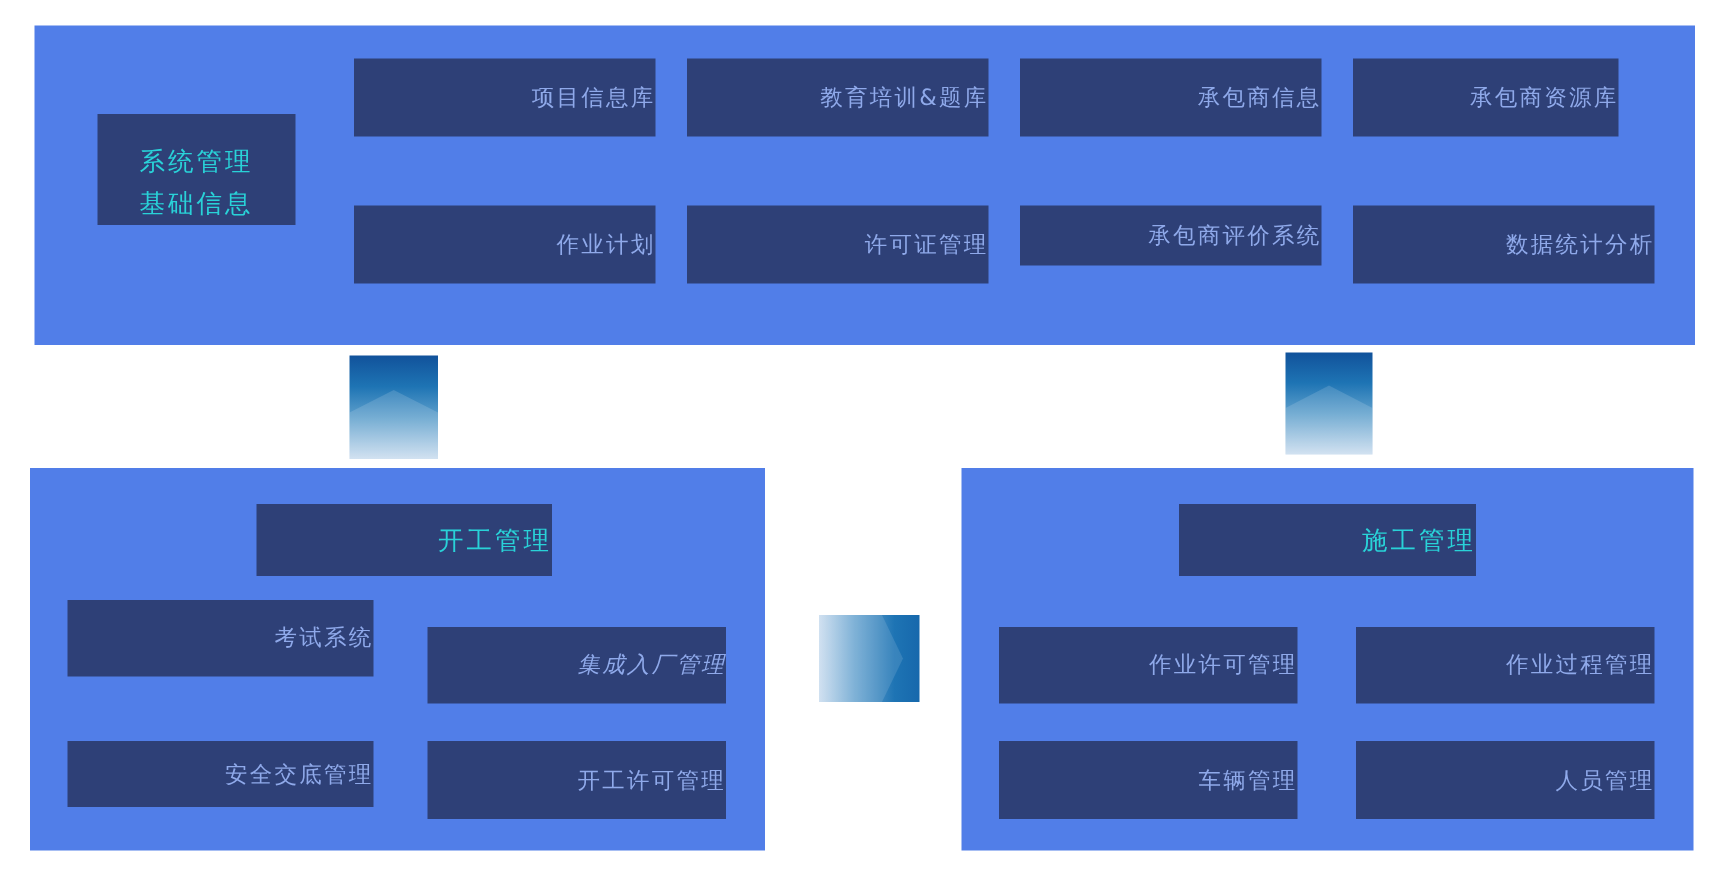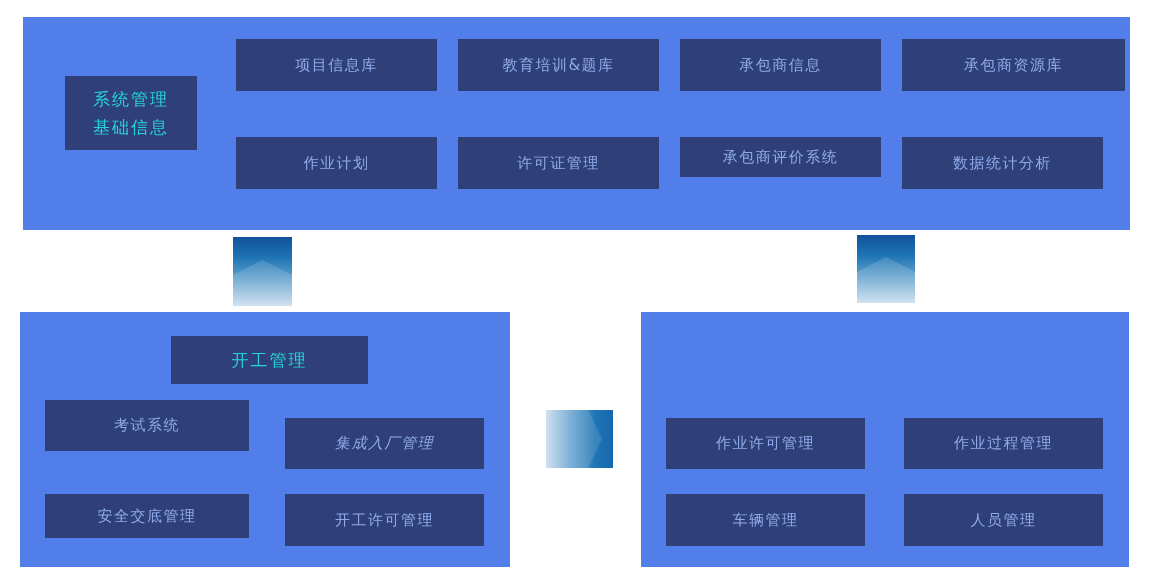--- a/index.html
+++ b/index.html
@@ -12,21 +12,21 @@
   }
   .panel{
     position:absolute;
     background:#517EE8;
   }
   .node{
     position:absolute;
     background:#2E4077;
     display:flex;
     align-items:center;
-    justify-content:center;
+    justify-content:flex-end;
     color:#8FA9EA;
     font-size:15px;
     letter-spacing:1.5px;
     text-align:center;
   }
   .node.teal{
     color:#29D2D8;
     font-size:17px;
     letter-spacing:2px;
   }
@@ -60,21 +60,21 @@
 
   <div class="node" style="left:236px;top:39px;width:201px;height:52px;">
     <span>项目信息库</span>
   </div>
   <div class="node" style="left:458px;top:39px;width:201px;height:52px;">
     <span>教育培训&amp;题库</span>
   </div>
   <div class="node" style="left:680px;top:39px;width:201px;height:52px;">
     <span>承包商信息</span>
   </div>
-  <div class="node" style="left:902px;top:39px;width:223px;height:52px;">
+  <div class="node" style="left:902px;top:39px;width:177px;height:52px;">
     <span>承包商资源库</span>
   </div>
 
   <div class="node" style="left:236px;top:137px;width:201px;height:52px;">
     <span>作业计划</span>
   </div>
   <div class="node" style="left:458px;top:137px;width:201px;height:52px;">
     <span>许可证管理</span>
   </div>
   <div class="node" style="left:680px;top:137px;width:201px;height:40px;">
@@ -116,20 +116,23 @@
   </div>
   <div class="node" style="left:45px;top:494px;width:204px;height:44px;">
     <span>安全交底管理</span>
   </div>
   <div class="node" style="left:285px;top:494px;width:199px;height:52px;">
     <span>开工许可管理</span>
   </div>
 
   <div class="panel" style="left:641px;top:312px;width:488px;height:255px;"></div>
 
+  <div class="node teal" style="left:786px;top:336px;width:198px;height:48px;">
+    <span>施工管理</span>
+  </div>
 
   <div class="node" style="left:666px;top:418px;width:199px;height:51px;">
     <span>作业许可管理</span>
   </div>
   <div class="node" style="left:904px;top:418px;width:199px;height:51px;">
     <span>作业过程管理</span>
   </div>
   <div class="node" style="left:666px;top:494px;width:199px;height:52px;">
     <span>车辆管理</span>
   </div>

